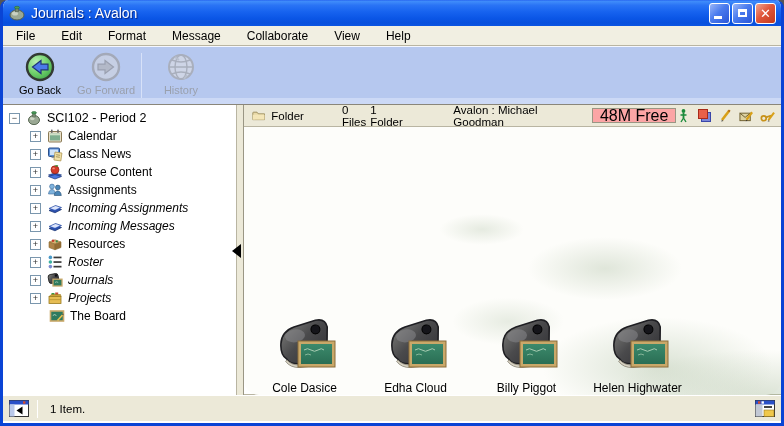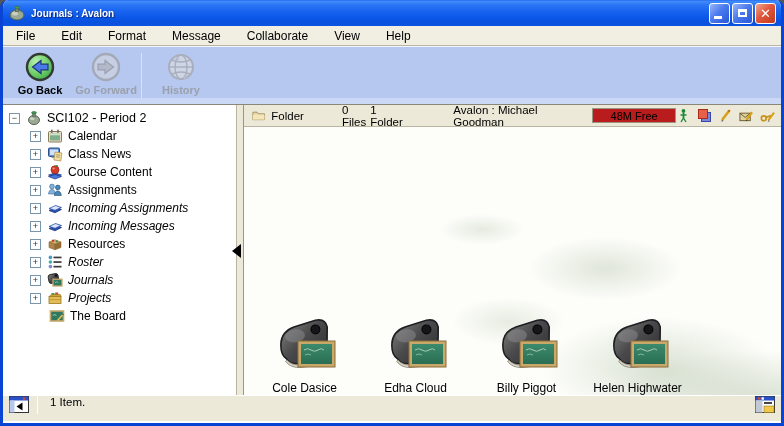--- a/index.html
+++ b/index.html
@@ -9,79 +9,79 @@
     border:3px solid #0a44d5;border-top:none;border-radius:8px 8px 0 0;
     background:#fff;overflow:hidden;
   }
   
   .titlebar{
     height:26px;display:flex;align-items:center;padding:0 5px;
     border-radius:5px 5px 0 0;
     background:linear-gradient(180deg,#2a68f0 0%,#3f8cfa 6%,#2a74f5 20%,#1763ef 45%,#0b56e6 70%,#0850dd 88%,#0b55e2 100%);
   }
   .titlebar .app-icon{width:18px;height:16px;margin-right:5px;}
-  .titlebar .title{color:#fff;font-weight:bold;font-size:10px;text-shadow:1px 1px 1px rgba(0,0,60,.6);flex:1;}
+  .titlebar .title{color:#fff;font-weight:normal;font-size:14px;text-shadow:1px 1px 1px rgba(0,0,60,.6);flex:1;}
   .win-btn{width:21px;height:21px;margin-left:2px;border:1px solid #fff;border-radius:3px;
     display:flex;align-items:center;justify-content:center;position:relative;}
   .btn-blue{background:linear-gradient(135deg,#9ab6f8 0%,#4a7bee 45%,#2a56d8 100%);}
   .btn-red{background:linear-gradient(135deg,#f0a592 0%,#e1573b 45%,#c33a1c 100%);}
   .glyph-min{position:absolute;left:4px;bottom:4px;width:8px;height:3px;background:#fff;}
   .glyph-max{width:9px;height:8px;border:2px solid #fff;border-top-width:3px;}
   .glyph-close{color:#fff;font-weight:bold;font-size:13px;line-height:1;}
   
   .menubar{height:20px;background:#f1efe2;display:flex;align-items:center;padding-left:4px;border-bottom:1px solid #b9b5a2;gap:8px;}
   .menu-item{font-size:12px;color:#000;padding:2px 9px;cursor:default;}
   
-  .toolbar{height:58px;background:#b6c8ef;border-top:1px solid #f4f7ff;display:flex;align-items:flex-start;padding:4px 8px 0 4px;position:relative;font-weight:bold;}
+  .toolbar{height:58px;background:#b6c8ef;border-top:1px solid #f4f7ff;display:flex;align-items:flex-start;padding:4px 8px 0 4px;position:relative;}
   .toolbar:after{content:"";position:absolute;left:0;right:0;bottom:0;height:6px;background:#ccd9f6;}
   .tool-btn{width:66px;height:50px;display:flex;flex-direction:column;align-items:center;justify-content:flex-start;}
   .tool-btn .ticonwrap{height:32px;display:flex;align-items:center;justify-content:center;}
   .tool-btn .tlabel{font-size:11px;color:#000;margin-top:1px;white-space:nowrap;}
   .tool-btn.disabled .tlabel{color:#9aa0ad;}
   .tool-sep{width:1px;height:46px;background:#93a5cc;margin:2px 6px 0 2px;border-right:1px solid #d7e1f8;}
   
   .bodyarea{display:flex;height:291px;border-top:1px solid #8a867a;}
   .tree-panel{width:233px;background:#fff;padding-top:4px;position:relative;overflow:hidden;}
   .splitter{width:8px;background:#ece9d8;border-left:1px solid #b9b5a2;border-right:1px solid #9a9684;position:relative;}
   .splitter .collapse-arrow{position:absolute;left:-6px;top:138px;}
-  .main-panel{flex:1;display:flex;flex-direction:column;background:#fdfdfa;}
+  .main-panel{flex:1;display:flex;flex-direction:column;background:#fdfdfa;border-radius:15px;}
   
   .tree-row{display:flex;align-items:center;height:18px;font-size:12px;color:#000;}
   .tree-row .exp{width:11px;height:11px;border:1px solid #7a96ad;background:#fff;font-size:9px;line-height:9px;
     display:flex;align-items:center;justify-content:center;color:#333;margin-right:6px;flex:none;}
   .tree-row .noexp{width:13px;margin-right:6px;flex:none;}
   .tree-row .ticon{width:16px;height:16px;margin-right:5px;flex:none;}
   .tree-row.root{padding-left:6px;}
   .tree-row.child{padding-left:27px;}
   .tree-row .lbl.it{font-style:italic;}
   .tree-row.root .lbl{font-size:12.5px;}
   
   .folder-bar{height:22px;background:#ece9d8;border-bottom:1px solid #b9b5a2;display:flex;align-items:center;font-size:11.5px;color:#000;padding:0 6px;}
   .folder-bar .ficon{width:16px;height:13px;margin:0 6px 0 2px;}
   .fb-type{margin-right:38px;}
   .fb-files{margin-right:0;}
   .fb-folders{margin-right:48px;}
   .fb-account{margin-right:24px;}
-  .free-box{width:100px;height:15px;background:#b91c1c;border:1px solid #9a9684;display:flex;align-items:center;justify-content:center;font-size:11px;}
+  .free-box{width:100px;height:15px;background:#fca5a5;border:1px solid #9a9684;display:flex;align-items:center;justify-content:center;font-size:16px;}
   .fb-icons{margin-left:auto;display:flex;align-items:center;gap:6px;}
   .fb-icons svg{width:15px;height:15px;}
   
   .files-area{flex:1;position:relative;padding:16px 0 0 8px;display:flex;align-items:flex-end;}
   .watermark{position:absolute;right:0;bottom:0;width:440px;height:230px;pointer-events:none;
     background:
       radial-gradient(110px 45px at 60% 45%,rgba(175,192,165,.38),rgba(175,192,165,0) 70%),
       radial-gradient(60px 22px at 32% 28%,rgba(175,192,165,.30),rgba(175,192,165,0) 70%),
       radial-gradient(160px 70px at 72% 88%,rgba(170,190,160,.42),rgba(170,190,160,0) 72%),
       radial-gradient(80px 34px at 38% 68%,rgba(180,196,170,.30),rgba(180,196,170,0) 70%),
       radial-gradient(200px 60px at 95% 100%,rgba(168,188,158,.40),rgba(168,188,158,0) 75%);}
   .journal-item{width:105px;margin-right:6px;display:flex;flex-direction:column;align-items:center;position:relative;}
   .journal-item .jicon{width:64px;height:56px;}
   .journal-item .jlabel{margin-top:6px;font-size:12px;color:#000;white-space:nowrap;}
   
-  .statusbar{height:26px;background:#ece9d8;border-top:1px solid #fff;box-shadow:0 -1px 0 #b9b5a2;display:flex;padding:0 6px;font-size:11.5px;}
+  .statusbar{height:26px;background:#ece9d8;border-top:1px solid #fff;box-shadow:0 -1px 0 #b9b5a2;display:flex;align-items:center;padding:0 6px;font-size:11.5px;}
   .statusbar .sb-sep{width:1px;height:18px;background:#b0ac98;border-right:1px solid #fff;margin:0 12px 0 8px;}
   .statusbar .sb-right{margin-left:auto;}
   .statusbar svg{display:block;}
 </style>
 </head>
 <body>
 
 <svg width="0" height="0" style="position:absolute">
   <defs>
     <linearGradient id="bookGrad" x1="0" y1="0" x2="1" y2="1">

